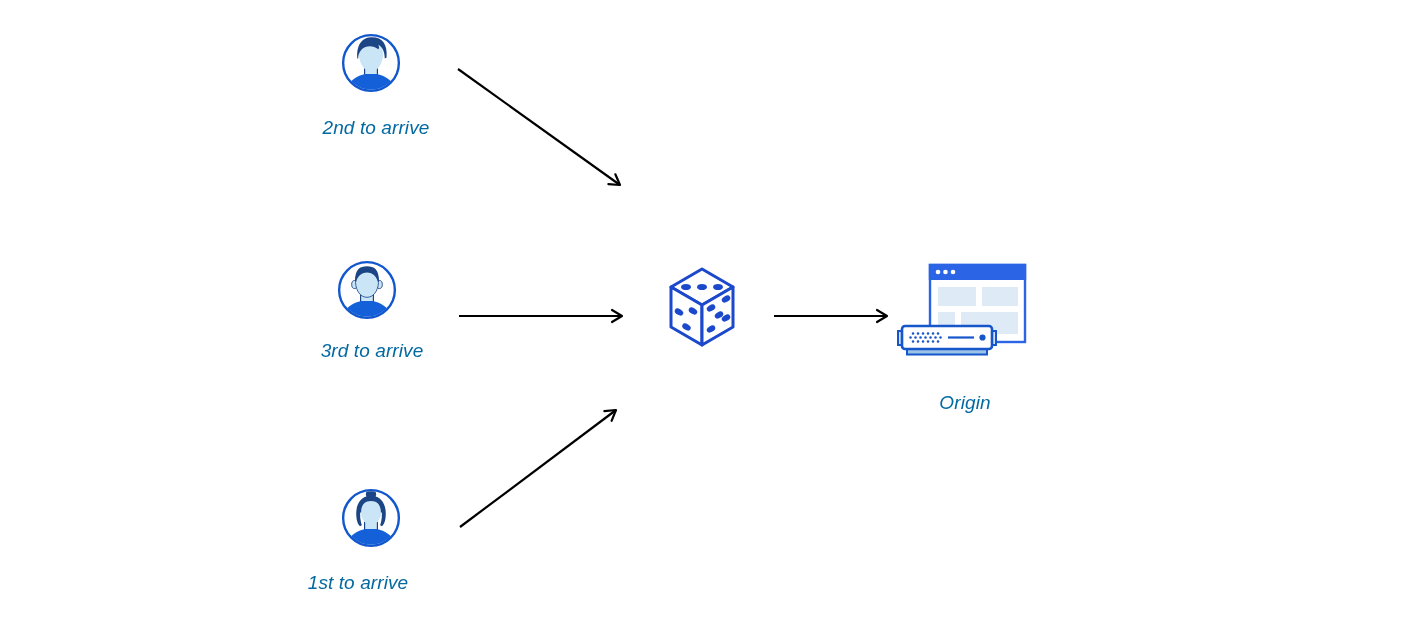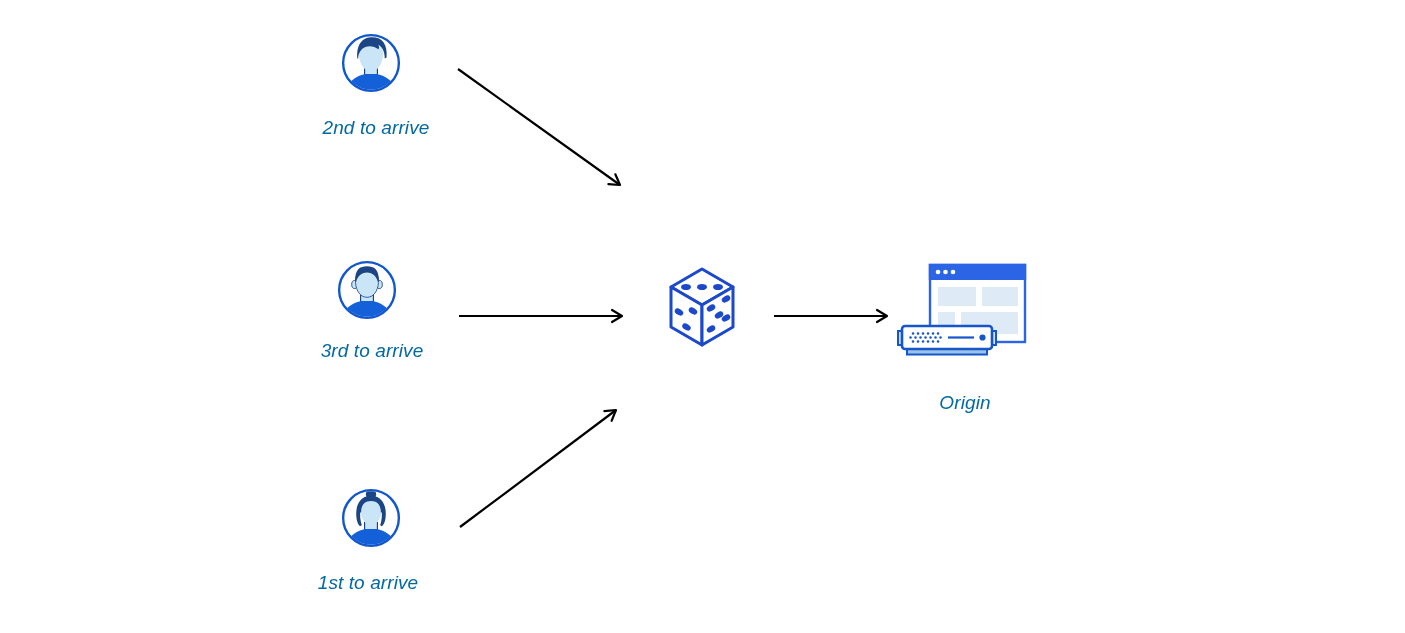--- a/index.html
+++ b/index.html
@@ -93,21 +93,21 @@
         <circle cx="36" cy="10" r="5.6" fill="#1c4586"></circle>
         <path d="M36,12 C48,12 53,22 52,34 C51.5,40 50,43 48,45 L46,44 C48,38 48.5,30 47,26 C44,20 40,18 36,18 C32,18 28,20 25,26 C23.5,30 24,38 26,44 L24,45 C22,43 20.5,40 20,34 C19,22 24,12 36,12 Z" fill="#1c4586"></path>
         <path d="M29,34 L29,52 L43,52 L43,34 Z" fill="#c9e5f6"></path>
         <path d="M29,40 L29,49 M43,40 L43,49" stroke="#1c4586" stroke-width="1.3"></path>
         <path d="M7,72 C9,57 19,50 30,48 L42,48 C53,50 63,57 65,72 Z" fill="#1360d9"></path>
         <path d="M36,14 C44,14 48,21 47.5,29 C47,37 42,44 36,44 C30,44 25,37 24.5,29 C24,21 28,14 36,14 Z" fill="#c9e5f6"></path>
         <path d="M24,30 C22,16 28,12 36,12 C44,12 50,16 48,30 L46.8,30 C46.8,22 43,17.5 36,17.5 C29,17.5 25.2,22 25.2,30 Z" fill="#1c4586"></path>
       </g>
     </svg>
   </div>
-  <div class="label" style="left:368px;top:572px;">1st to arrive</div>
+  <div class="label" style="left:358px;top:572px;">1st to arrive</div>
 
   <div class="abs" style="left:666px;top:265px;">
     <svg width="72" height="88" viewBox="0 0 72 88">
       <g stroke="#1c49cc" stroke-width="3" stroke-linejoin="round" fill="#ffffff">
         <path d="M36,4 L67,22 L36,40 L5,22 Z"></path>
         <path d="M5,22 L36,40 L36,80 L5,62 Z"></path>
         <path d="M36,40 L67,22 L67,62 L36,80 Z"></path>
       </g>
       <g fill="#1c49cc">
 

